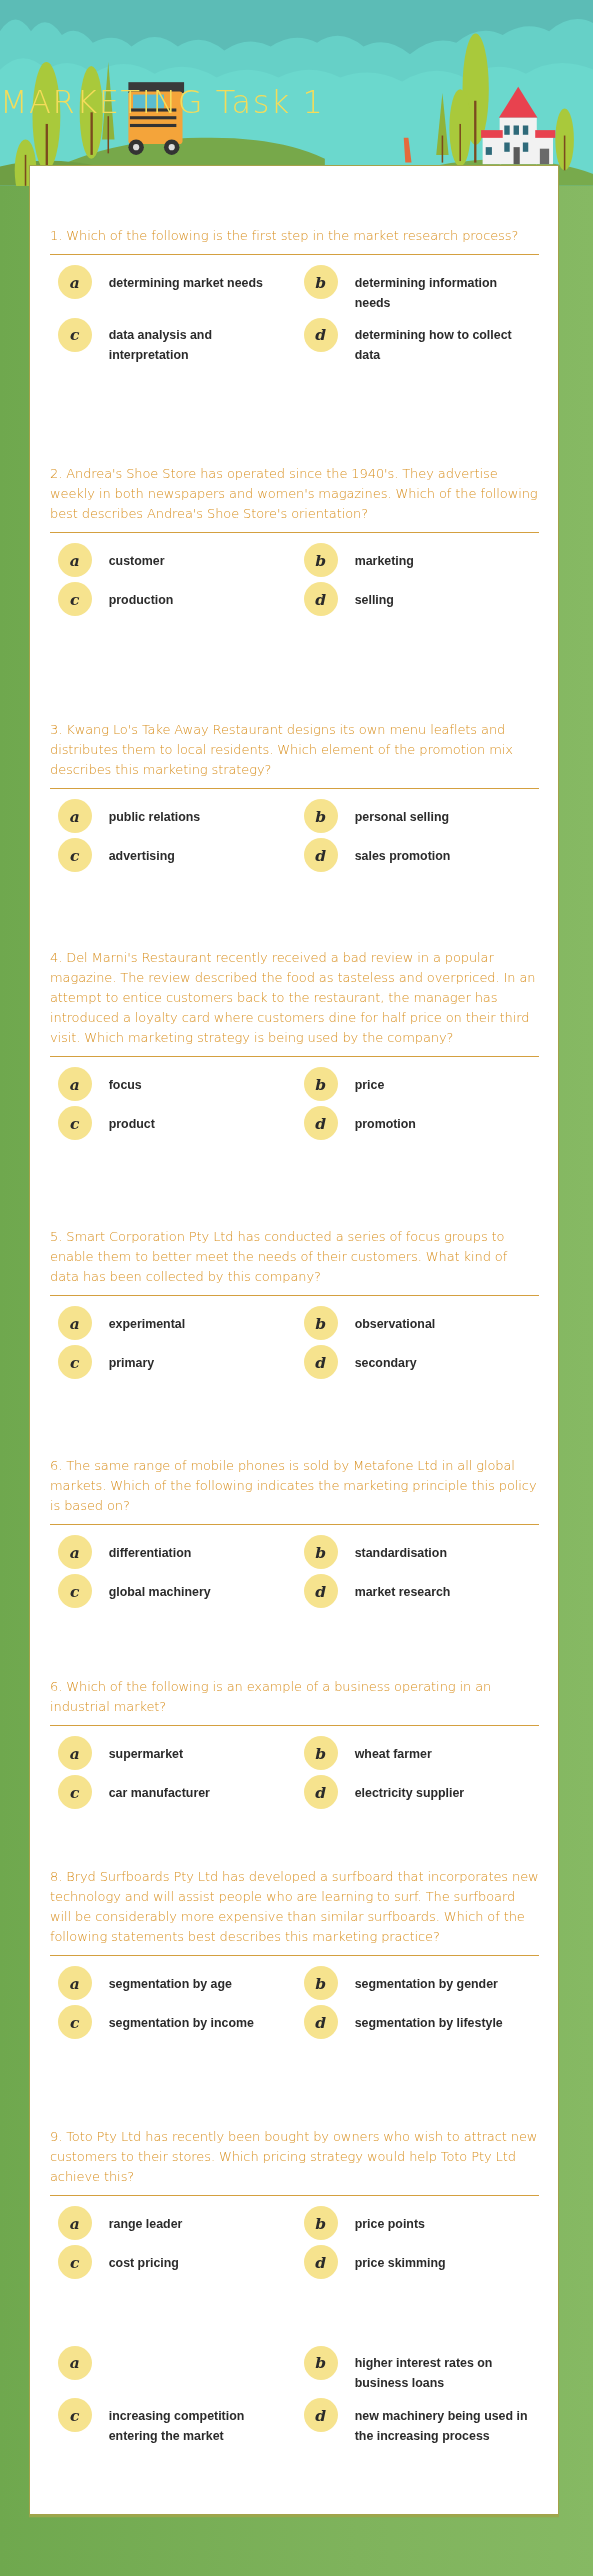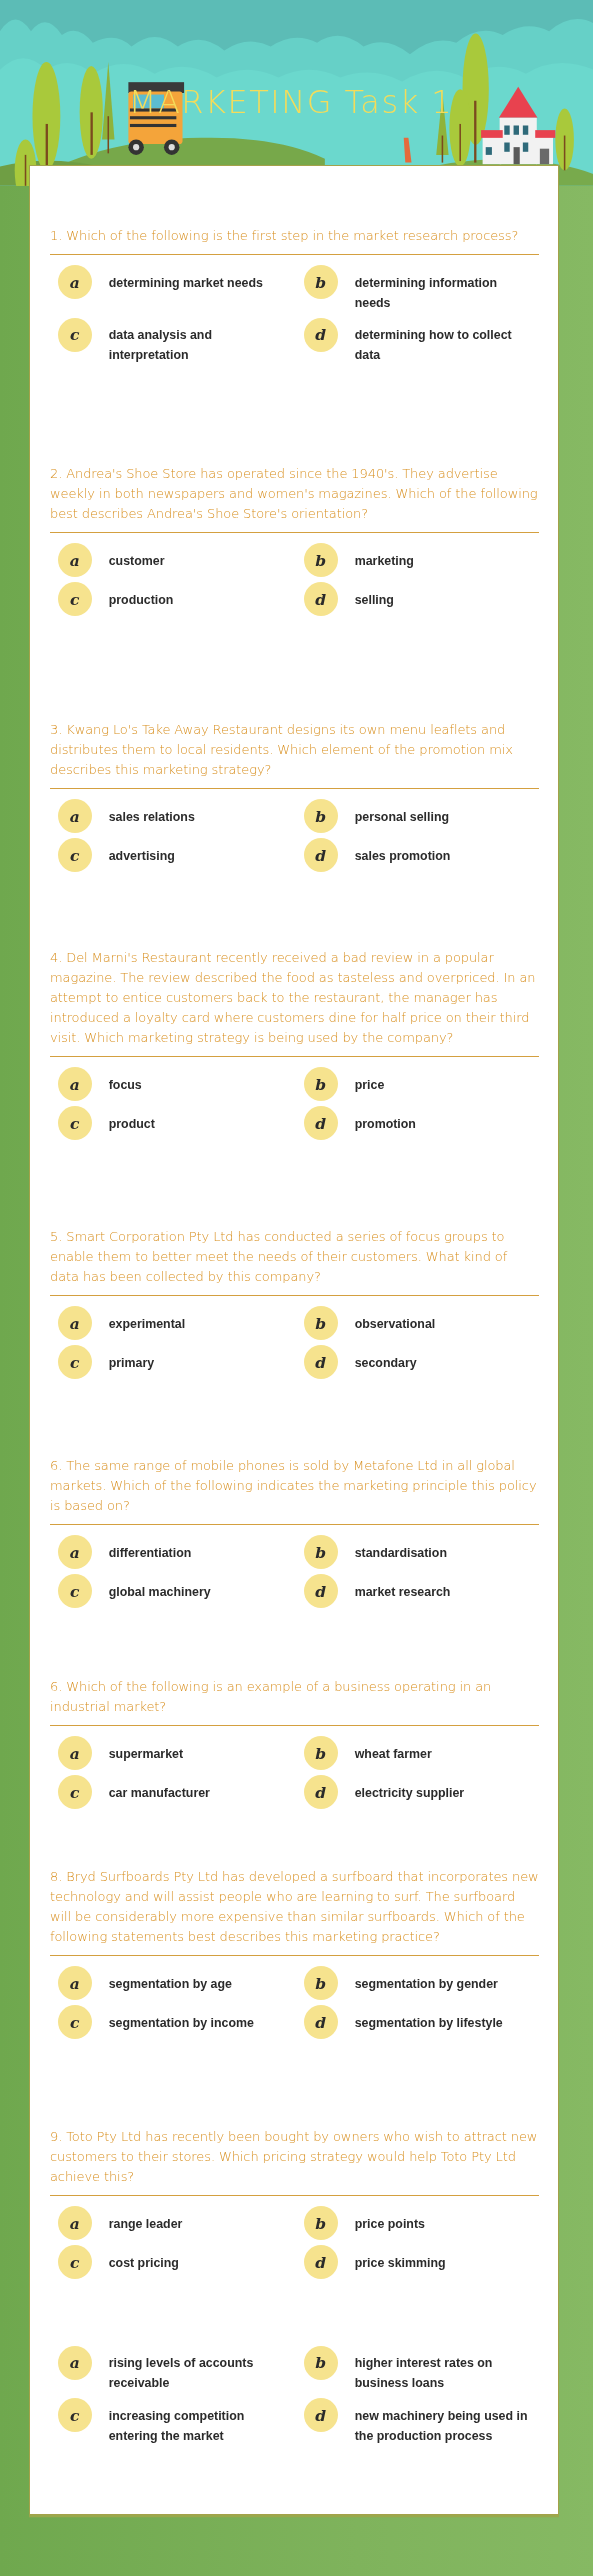--- a/index.html
+++ b/index.html
@@ -12,21 +12,20 @@
     font-family: "Liberation Sans", sans-serif;
   }
   .banner {
     position: absolute; left: 0; top: 0; width: 594px; height: 186px;
     background: #5cbcb6;
     overflow: hidden;
   }
   .banner svg { position: absolute; left: 0; top: 0; }
   .banner-title {
     position: absolute; left: 0; top: 83px; width: 582px;
-    text-align: center;
     font-family: "DejaVu Sans", sans-serif;
     font-size: 32px; font-weight: 300; letter-spacing: 1.5px;
     color: #f4dc5a;
     z-index: 2;
   }
   .card {
     position: absolute; left: 29px; top: 165px; width: 530px; height: 2350px;
     background: #ffffff;
     border: 0.8px solid #a4a24a;
     box-shadow: 0 2.3px 0 #9aa84c;
@@ -179,21 +178,21 @@
           <span class="opt-text">selling</span>
         </div>
     </div>
   </div>
 
   <div class="question" style="top:554px">
     <div class="q-text">3. Kwang Lo's Take Away Restaurant designs its own menu leaflets and distributes them to local residents. Which element of the promotion mix describes this marketing strategy?</div>
     <div class="options">
       <div class="option">
           <span class="letter">a</span>
-          <span class="opt-text">sales relations</span>
+          <span class="opt-text">public relations</span>
         </div>
       <div class="option">
           <span class="letter">b</span>
           <span class="opt-text">personal selling</span>
         </div>
       <div class="option">
           <span class="letter">c</span>
           <span class="opt-text">advertising</span>
         </div>
       <div class="option">
@@ -332,30 +331,29 @@
           <span class="letter">d</span>
           <span class="opt-text">price skimming</span>
         </div>
     </div>
   </div>
 
   <div class="question" style="top:2169px">
     <div class="options">
       <div class="option">
           <span class="letter">a</span>
-          <span class="opt-text">rising levels of accounts receivable</span>
         </div>
       <div class="option">
           <span class="letter">b</span>
           <span class="opt-text">higher interest rates on business loans</span>
         </div>
       <div class="option">
           <span class="letter">c</span>
           <span class="opt-text">increasing competition entering the market</span>
         </div>
       <div class="option">
           <span class="letter">d</span>
-          <span class="opt-text">new machinery being used in the production process</span>
+          <span class="opt-text">new machinery being used in the increasing process</span>
         </div>
     </div>
   </div>
 </div>
 
 
 </body></html>

